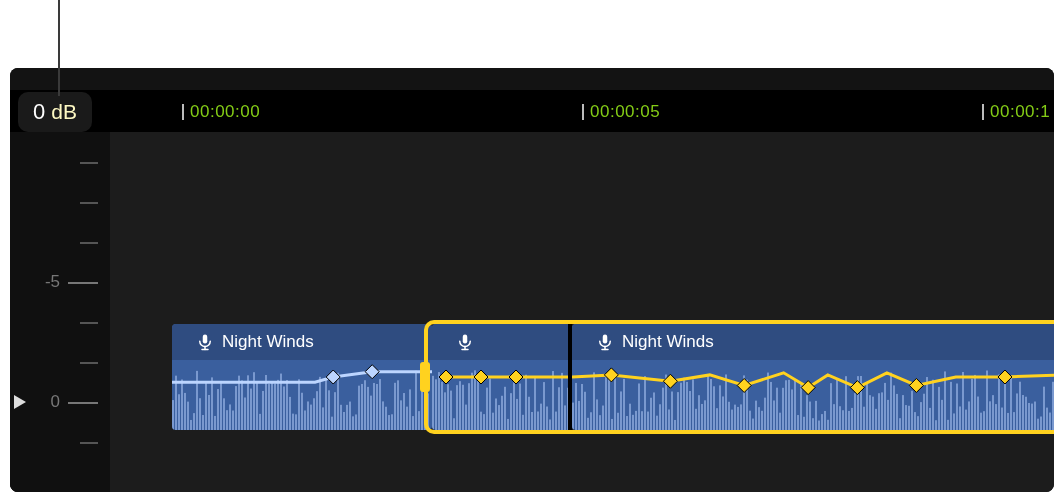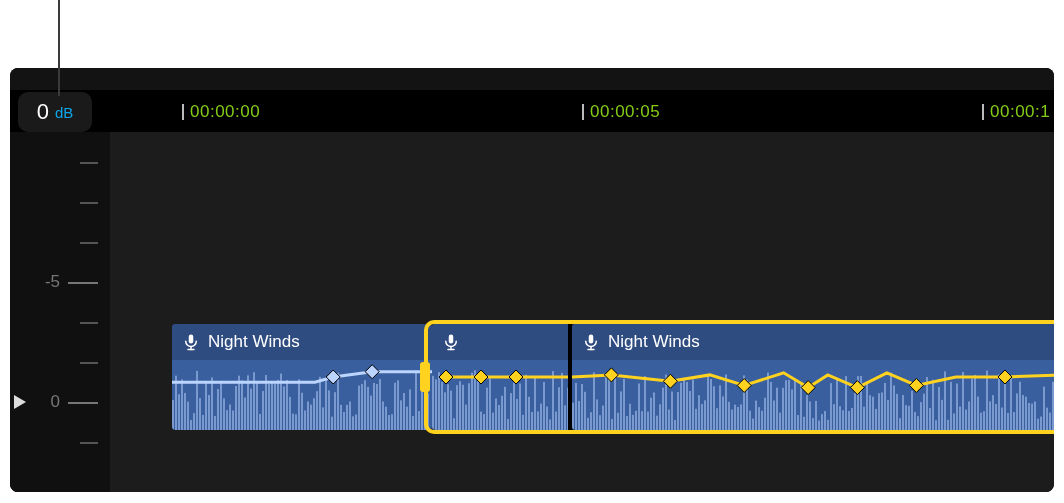--- a/index.html
+++ b/index.html
@@ -4,36 +4,36 @@
 <style>
   *{box-sizing:border-box;margin:0;padding:0}
   body{background:#fff;font-family:-apple-system,Helvetica Neue,Arial,sans-serif;overflow:hidden}
   .frame{position:relative;width:1064px;height:503px;background:#fff}
   .callout{position:absolute;left:58px;top:0;width:2px;height:96px;background:#3a3a3a;z-index:50}
   .panel{position:absolute;left:10px;top:68px;width:1044px;height:424px;border-radius:8px;background:#000;overflow:hidden}
   .topbar{position:absolute;left:0;top:0;width:100%;height:22px;background:#131313}
   .ruler-row{position:absolute;left:0;top:22px;width:100%;height:42px}
   .db-pill{position:absolute;left:8px;top:2px;width:74px;height:40px;border-radius:10px;background:#1a1a1a;display:flex;align-items:center;justify-content:center;gap:6px;color:#ddd}
   .db-val{font-size:22px;font-weight:500;color:#fff}
-  .db-unit{font-size:15px;color:#0ea5e9}
+  .db-unit{font-size:21px;color:#fef9c3}
   .ruler{position:absolute;left:162px;top:0;right:0;height:42px}
   .tick{position:absolute;top:14px;width:2px;height:16px;background:#bbb}
   .tick-label{position:absolute;top:12px;color:#84cc16;font-size:17px;letter-spacing:0.5px}
   .body{position:absolute;left:0;top:64px;width:100%;bottom:0;background:#1c1c1c}
   .dbscale{position:absolute;left:0;top:0;width:100px;height:100%;background:#101010}
   .scale-tick{position:absolute;right:12px;height:2px;background:#555}
   .scale-tick.major{width:30px;background:#777}
   .scale-tick.minor{width:18px}
   .scale-label{position:absolute;right:50px;color:#777;font-size:17px;transform:translateY(-50%)}
   .indicator{position:absolute;left:4px;width:16px;height:14px;transform:translateY(-50%)}
   .indicator svg{display:block}
   .track-area{position:absolute;left:162px;top:0;right:0;height:100%}
   .clip{position:absolute;top:192px;height:106px;border-radius:4px 0 0 4px;overflow:visible}
   .clip-body{position:relative;width:100%;height:100%;background:#3a5f9e;border-radius:4px;overflow:hidden}
-  .clip-header{position:absolute;left:0;top:0;right:0;height:36px;display:flex;align-items:center;gap:8px;padding-left:10px;background:#2f4c80}
+  .clip-header{position:absolute;left:0;top:0;right:0;height:36px;display:flex;align-items:center;gap:8px;padding-left:24px;background:#2f4c80}
   .mic-icon{width:18px;height:18px}
   .clip-title{color:#fff;font-size:17px;font-weight:500}
   .wave{position:absolute;left:0;right:0;bottom:0;height:60px}
   .selection{position:absolute;top:188px;height:114px;border:4px solid #ffd21f;border-right:none;border-top-left-radius:10px;border-bottom-left-radius:10px;pointer-events:none;z-index:30}
   .sel-handle{position:absolute;left:-8px;top:50%;width:10px;height:30px;background:#ffd21f;border-radius:3px;transform:translateY(-50%)}
   .divider{position:absolute;top:188px;width:4px;height:114px;background:#000;z-index:25}
 </style>
 </head>
 <body>
 

